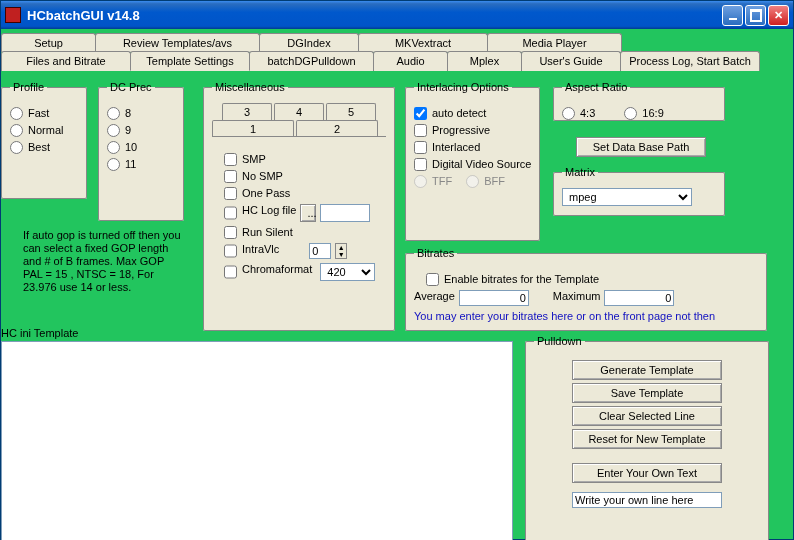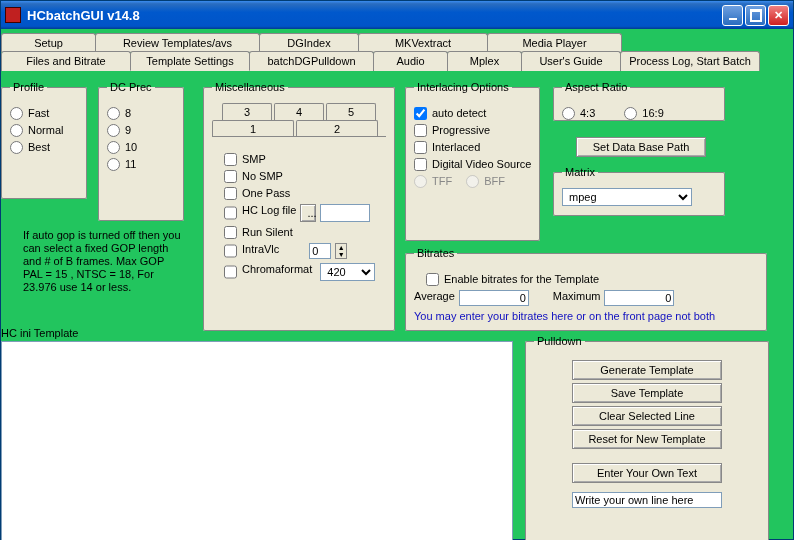--- a/index.html
+++ b/index.html
@@ -325,21 +325,21 @@
         <label class="check-row" style="margin-left:12px;">
             <input type="checkbox" style="">
             <span>Enable bitrates for the Template</span>
           </label>
         <div style="display:flex;align-items:flex-start;gap:4px;">
           <span>Average</span>
           <input type="text" style="width: 70px; text-align: right;" value="0">
           <span style="margin-left:20px;">Maximum</span>
           <input type="text" style="width: 70px; text-align: right;" value="0">
         </div>
-        <div class="blue-note" style="margin-top:4px;">You may enter your bitrates here or on the front page not both</div>
+        <div class="blue-note" style="margin-top:4px;">You may enter your bitrates here or on the front page not then</div>
       </fieldset>
 
       <fieldset style="left:524px; top:264px; width:244px; height:218px;">
         <legend>Pulldown</legend>
         <button class="big-btn">Generate Template</button>
         <button class="big-btn">Save Template</button>
         <button class="big-btn">Clear Selected Line</button>
         <button class="big-btn">Reset for New Template</button>
         <div style="height:8px;"></div>
         <button class="big-btn">Enter Your Own Text</button>

